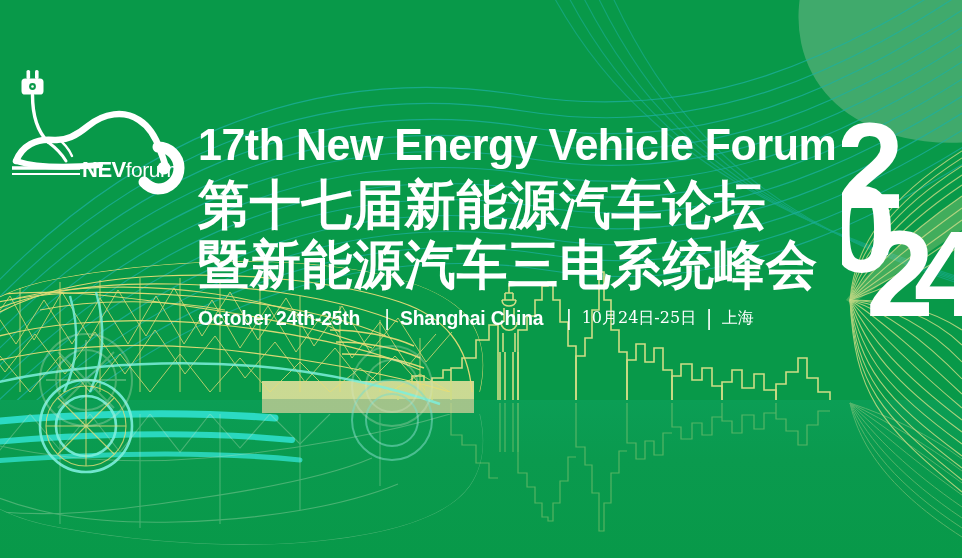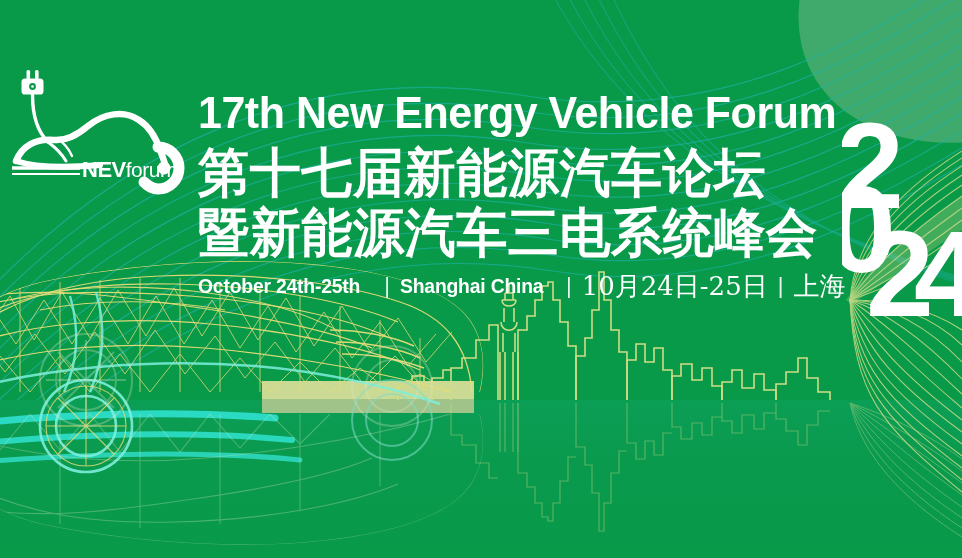--- a/index.html
+++ b/index.html
@@ -57,21 +57,21 @@
     left: 8px;
     top: 64px;
     width: 190px;
     height: 140px;
   }
 
   
   #headline {
     position: absolute;
     left: 198px;
-    top: 88px;
+    top: 120px;
     width: 648px;
   }
   .title-en {
     font-family: "Liberation Sans Narrow", "Liberation Sans", sans-serif;
     font-weight: 700;
     font-size: 45px;
     line-height: 50px;
     letter-spacing: -0.5px;
     color: #ffffff;
     white-space: nowrap;
@@ -108,21 +108,21 @@
   .dl-en {
     font-family: "Liberation Sans Narrow", "Liberation Sans", sans-serif;
     font-weight: 700;
     letter-spacing: -0.2px;
     transform: scaleX(.92);
     transform-origin: left center;
   }
   .dl-cn {
     font-family: "DejaVu Serif", serif;
     font-weight: 400;
-    font-size: 26px;
+    font-size: 16px;
   }
   .dl-sep {
     font-weight: 300;
     font-size: 22px;
     opacity: .9;
     padding: 0 10px;
     font-family: "Liberation Sans", sans-serif;
   }
 
   

